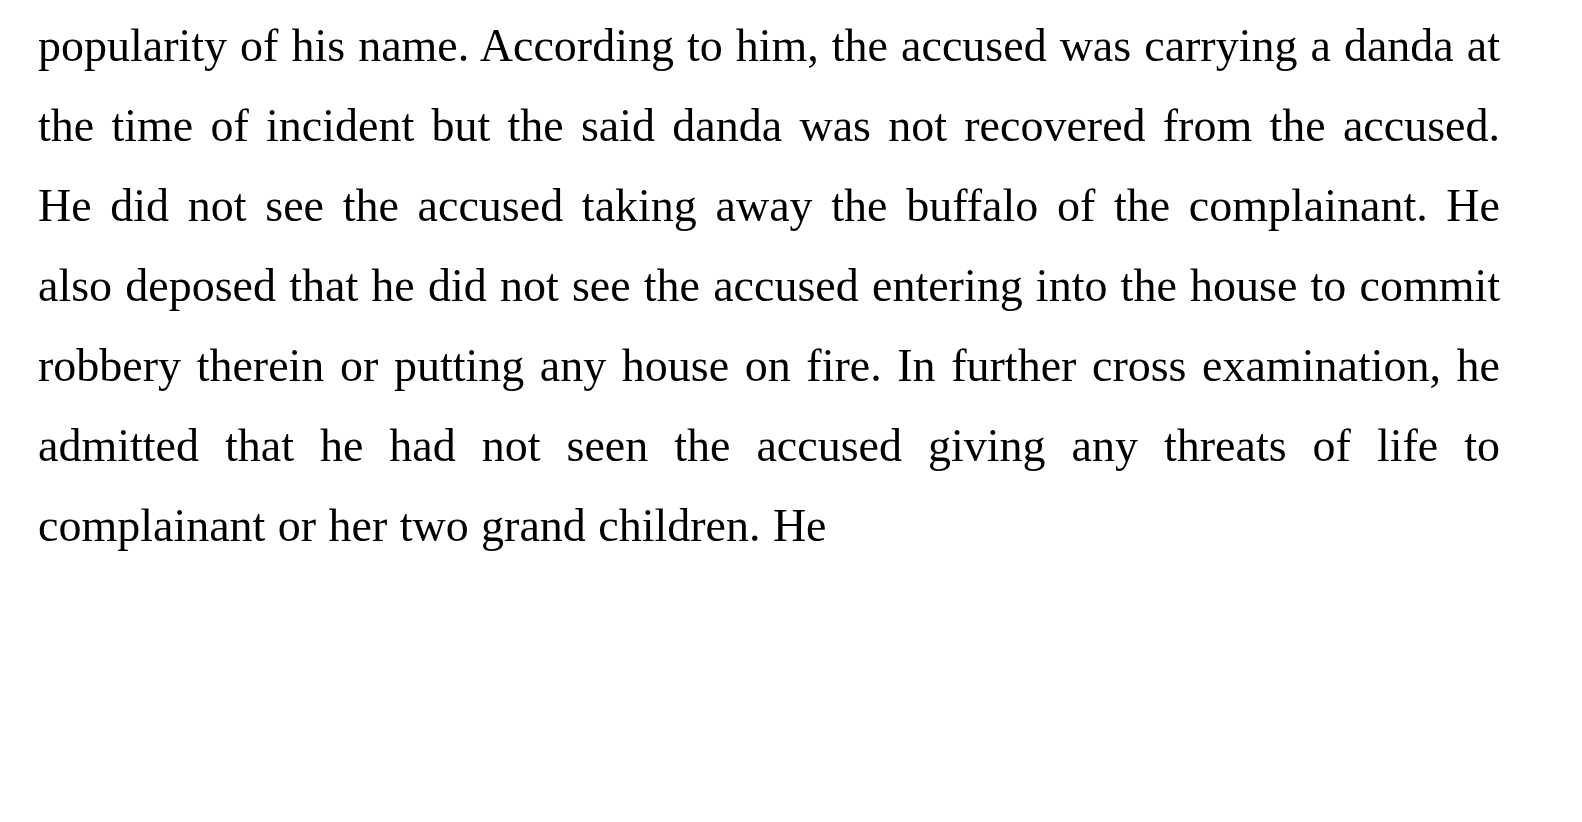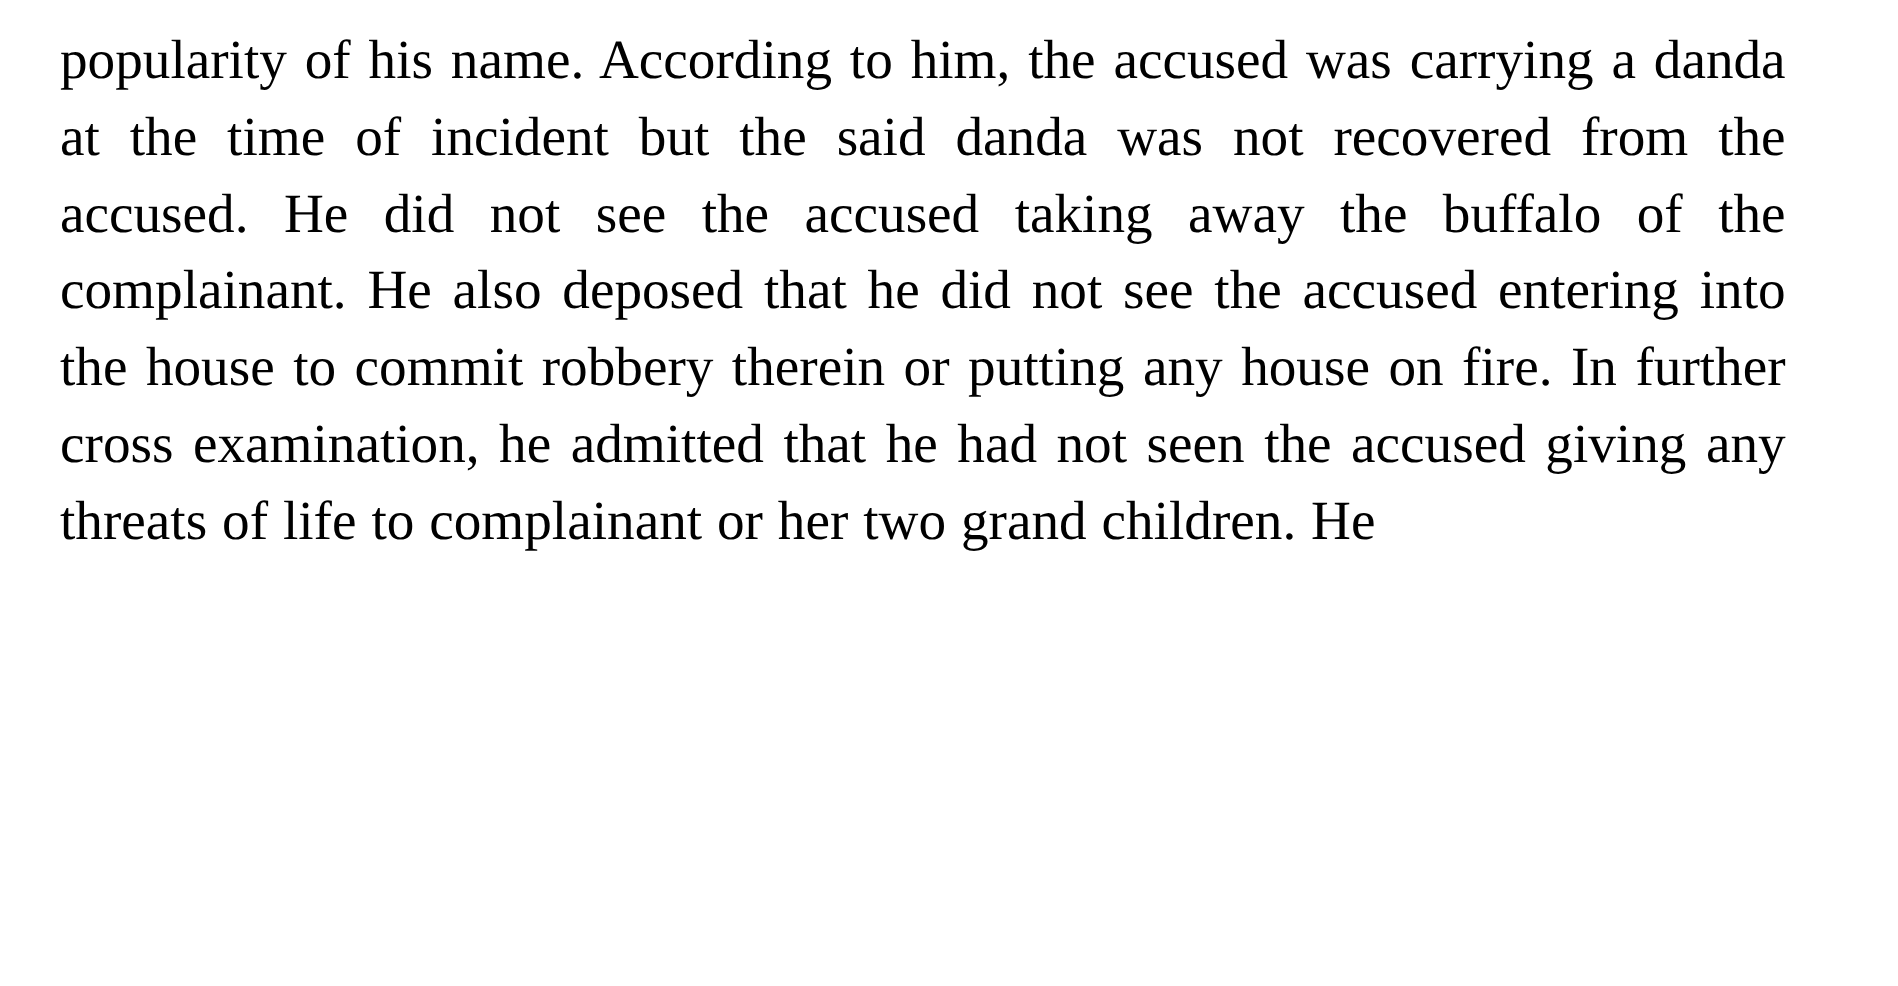--- a/index.html
+++ b/index.html
@@ -17,25 +17,25 @@
   }
   .doc-body {
     position: absolute;
     left: 38px;
     top: 6px;
     width: 1462px;
   }
   .doc-paragraph {
     font-family: "Liberation Serif", "DejaVu Serif", serif;
     font-size: 46px;
-    line-height: 64px;
+    line-height: 80px;
     color: #000000;
     text-align: justify;
     text-justify: inter-word;
-    margin: 12px;
+    margin: 0;
     hyphens: none;
     word-spacing: 0.02em;
   }
 </style>
 </head>
 <body>
 
 <div class="page">
   <div class="doc-body">
     <p class="doc-paragraph">popularity of his name. According to him, the accused was carrying a danda at the time of incident but the said danda was not recovered from the accused. He did not see the accused taking away the buffalo of the complainant. He also deposed that he did not see the accused entering into the house to commit robbery therein or putting any house on fire. In further cross examination, he admitted that he had not seen the accused giving any threats of life to complainant or her two grand children. He</p>

